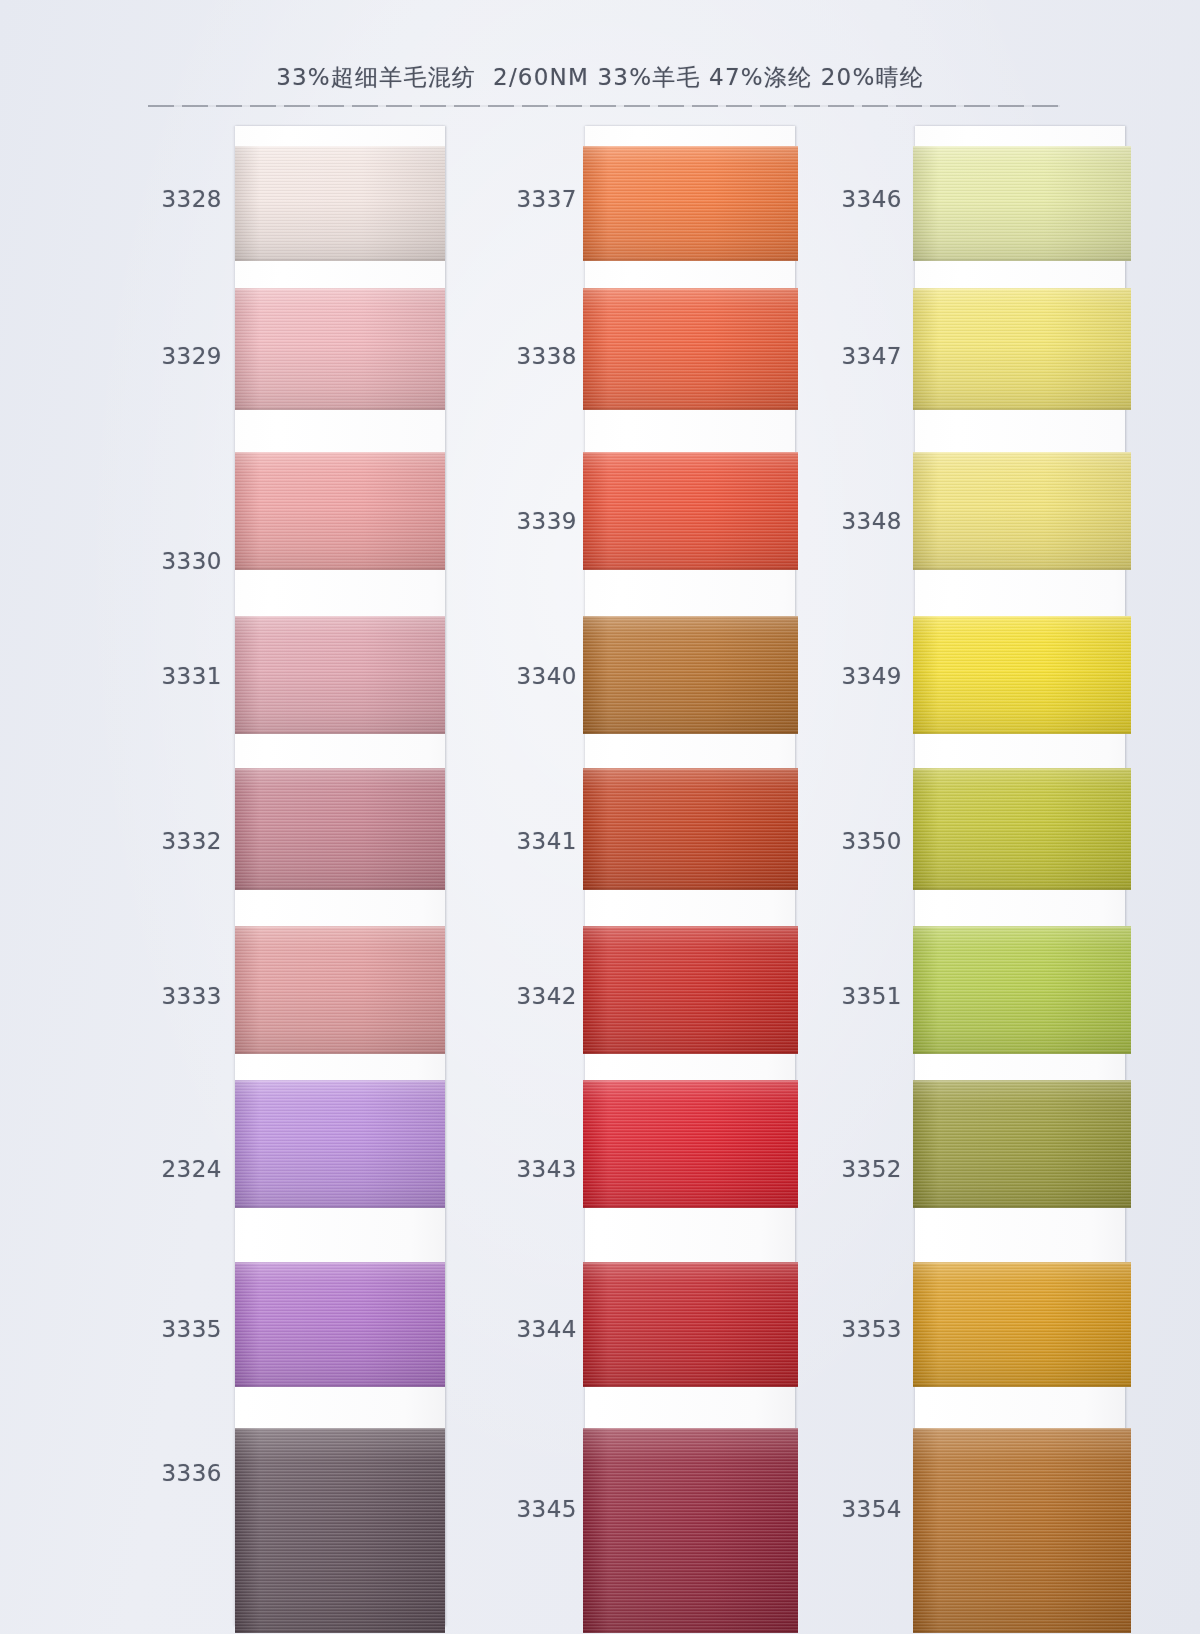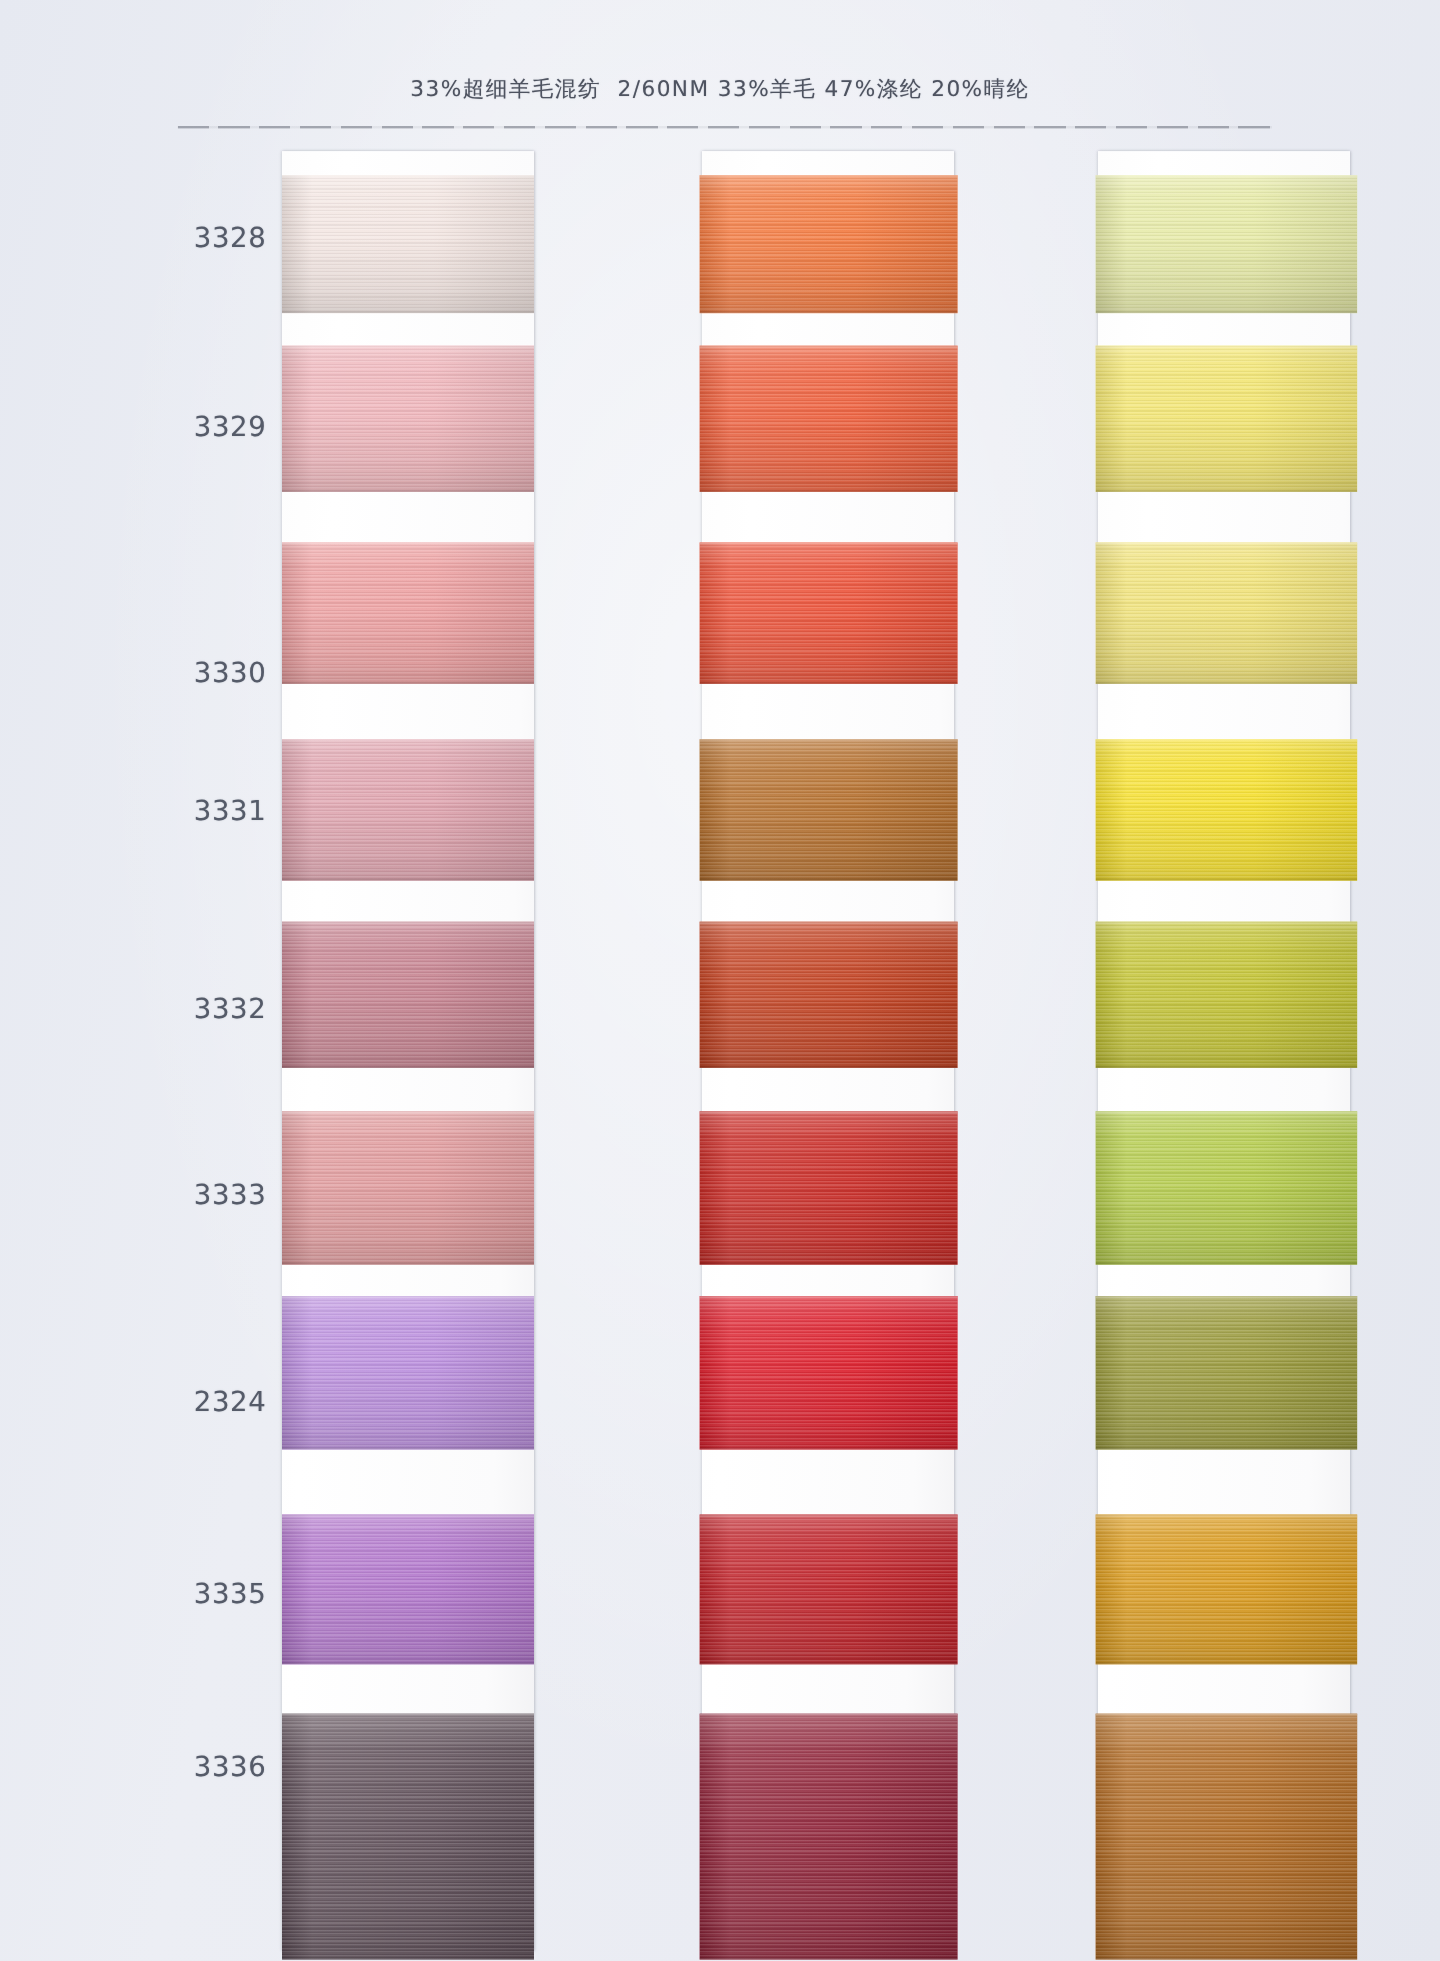--- a/index.html
+++ b/index.html
@@ -27,21 +27,21 @@
 
   .header {
     position: absolute;
     top: 62px;
     left: 0;
     width: 1200px;
     text-align: center;
   }
   .header-title {
     font-family: "DejaVu Sans", sans-serif;
-    font-size: 18px;
+    font-size: 23px;
     letter-spacing: 1.2px;
     color: #4e5360;
     white-space: pre;
     display: inline-block;
     text-shadow: 0 0 1px rgba(120,125,140,0.55);
   }
   .header-rule {
     position: absolute;
     top: 105px;
     left: 148px;
@@ -230,20 +230,31 @@
       </div>
       <div class="swatch" style="top: 1310px; height: 205px; background: rgb(96, 80, 90);">
         <div class="swatch-fill"></div>
         <div class="swatch-sheen"></div>
         <div class="swatch-edge-top"></div>
         <div class="swatch-edge-bot"></div>
       </div>
     </div>
     <div class="column col-1">
       <div class="card"></div>
+      <div class="labels">
+        <div class="swatch-label" style="top: 68px;">3337</div>
+        <div class="swatch-label" style="top: 225px;">3338</div>
+        <div class="swatch-label" style="top: 390px;">3339</div>
+        <div class="swatch-label" style="top: 545px;">3340</div>
+        <div class="swatch-label" style="top: 710px;">3341</div>
+        <div class="swatch-label" style="top: 865px;">3342</div>
+        <div class="swatch-label" style="top: 1038px;">3343</div>
+        <div class="swatch-label" style="top: 1198px;">3344</div>
+        <div class="swatch-label" style="top: 1378px;">3345</div>
+      </div>
       <div class="swatch" style="top: 28px; height: 115px; background: rgb(242, 121, 63);">
         <div class="swatch-fill"></div>
         <div class="swatch-sheen"></div>
         <div class="swatch-edge-top"></div>
         <div class="swatch-edge-bot"></div>
       </div>
       <div class="swatch" style="top: 170px; height: 122px; background: rgb(237, 95, 60);">
         <div class="swatch-fill"></div>
         <div class="swatch-sheen"></div>
         <div class="swatch-edge-top"></div>
@@ -287,20 +298,31 @@
       </div>
       <div class="swatch" style="top: 1310px; height: 205px; background: rgb(144, 37, 58);">
         <div class="swatch-fill"></div>
         <div class="swatch-sheen"></div>
         <div class="swatch-edge-top"></div>
         <div class="swatch-edge-bot"></div>
       </div>
     </div>
     <div class="column col-2">
       <div class="card"></div>
+      <div class="labels">
+        <div class="swatch-label" style="top: 68px;">3346</div>
+        <div class="swatch-label" style="top: 225px;">3347</div>
+        <div class="swatch-label" style="top: 390px;">3348</div>
+        <div class="swatch-label" style="top: 545px;">3349</div>
+        <div class="swatch-label" style="top: 710px;">3350</div>
+        <div class="swatch-label" style="top: 865px;">3351</div>
+        <div class="swatch-label" style="top: 1038px;">3352</div>
+        <div class="swatch-label" style="top: 1198px;">3353</div>
+        <div class="swatch-label" style="top: 1378px;">3354</div>
+      </div>
       <div class="swatch" style="top: 28px; height: 115px; background: rgb(230, 234, 166);">
         <div class="swatch-fill"></div>
         <div class="swatch-sheen"></div>
         <div class="swatch-edge-top"></div>
         <div class="swatch-edge-bot"></div>
       </div>
       <div class="swatch" style="top: 170px; height: 122px; background: rgb(242, 229, 113);">
         <div class="swatch-fill"></div>
         <div class="swatch-sheen"></div>
         <div class="swatch-edge-top"></div>

